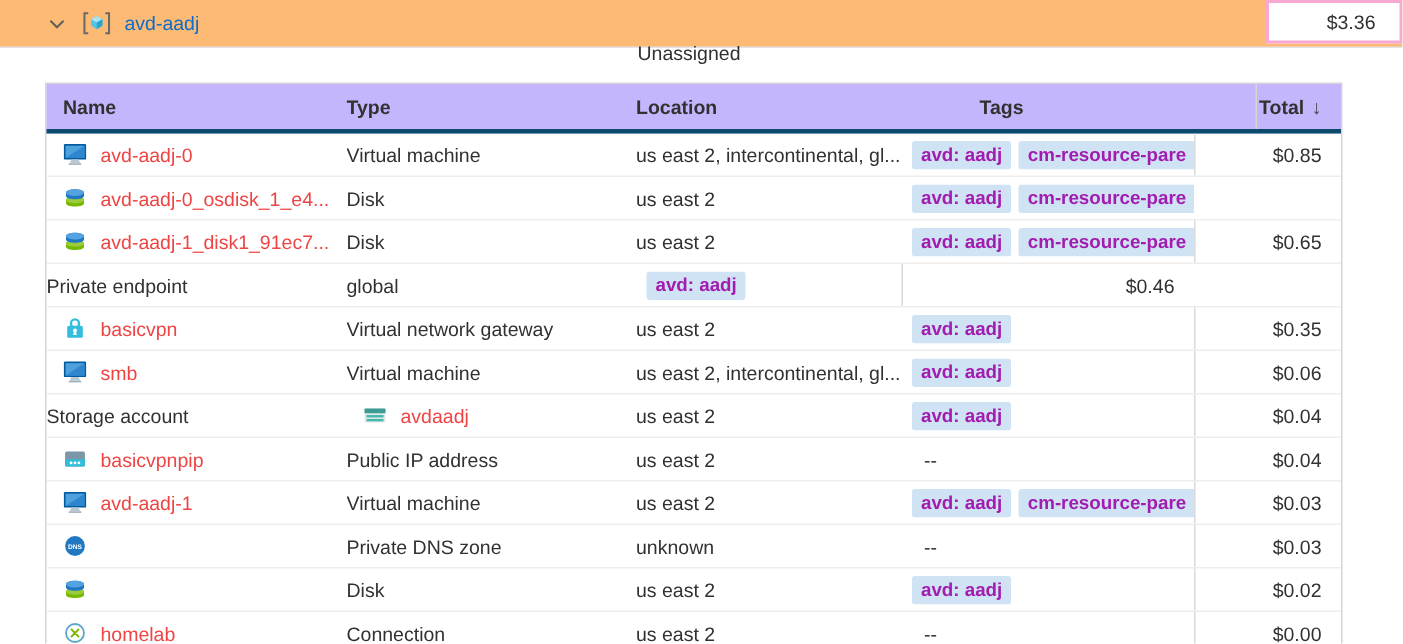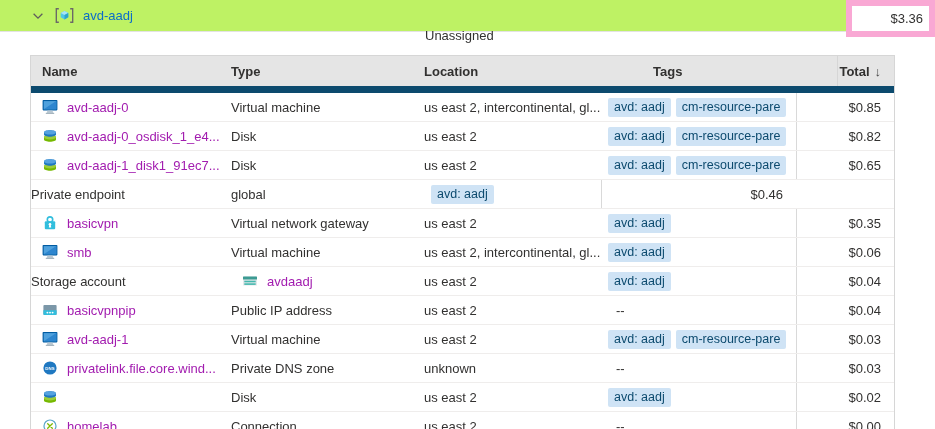--- a/index.html
+++ b/index.html
@@ -4,61 +4,61 @@
 <style>
   html,body{margin:0;padding:0;}
   body{
     width:935px;height:429px;background:#ffffff;position:relative;
     font-family:"Liberation Sans","DejaVu Sans",sans-serif;
     font-size:13px;color:#323130;overflow:hidden;
   }
   
   .group-row{
     position:relative;height:31px;display:flex;align-items:center;
-    border-bottom:1px solid #e3e3e3;background:#bef264;padding-left:31px;
+    border-bottom:1px solid #e3e3e3;background:#fdba74;padding-left:31px;
   }
   .chev{width:14px;height:14px;display:inline-flex;margin-right:9px;cursor:pointer;}
   .rg-ic{width:21px;height:17px;display:inline-flex;margin-right:8px;}
   .g-name{color:#0b6dc9;text-decoration:none;cursor:pointer;}
   .g-assign{position:absolute;left:425px;color:#323130;margin-top:40px;}
   .g-total{
     position:absolute;right:0;top:0;width:71px;height:25px;
-    border:6px solid #f9a8d4;display:flex;align-items:center;
-    justify-content:flex-end;padding-right:6px;background:#fff;
+    border:2px solid #f9a8d4;display:flex;align-items:center;
+    justify-content:flex-end;padding-right:16px;background:#fff;
   }
   
   .tbl{
     position:absolute;left:30px;top:55px;width:863px;
     border:1px solid #d6d6d6;background:#fff;
   }
   .thead,.tr{
     display:grid;
     grid-template-columns:200px 193px 177px 195px 98px;
     align-items:center;
   }
   .thead{
-    height:30px;background:#e5e5e5;border-bottom:7px solid #0c4a6e;
+    height:30px;background:#c4b5fd;border-bottom:3px solid #0c4a6e;
     font-weight:bold;
   }
   .tr{height:28px;border-bottom:1px solid #efedec;}
   .tr:last-child{border-bottom:none;}
   .th{white-space:nowrap;overflow:hidden;}
   .th-name{padding-left:11px;}
   .th-tags{padding-left:8px;margin-left:44px;}
   .th-total{justify-self:stretch;text-align:right;padding-right:13px;height:100%;
     display:flex;align-items:center;justify-content:flex-end;border-left:1px solid #d6d6d6;margin-left:41px;}
   .sort{margin-left:5px;font-weight:normal;color:#444;}
   .td{white-space:nowrap;overflow:hidden;}
   .td-name{padding-left:11px;display:flex;align-items:center;gap:9px;}
   .ric{width:16px;height:16px;flex:0 0 16px;display:inline-flex;}
-  .rname{color:#a21caf;text-decoration:none;cursor:pointer;overflow:hidden;white-space:nowrap;}
+  .rname{color:#ef4444;text-decoration:none;cursor:pointer;overflow:hidden;white-space:nowrap;}
   .td-tags{padding-left:7px;display:flex;align-items:center;gap:5px;}
   .chip{
-    background:#cfe3f5;color:#0c4a6e;padding:2px 6px 3px 6px;border-radius:2px;
-    font-size:12.5px;white-space:nowrap;overflow:hidden;max-width:118px;flex:0 0 auto;
+    background:#cfe3f5;color:#a21caf;padding:2px 6px 3px 6px;border-radius:2px;
+    font-size:12.5px;white-space:nowrap;overflow:hidden;max-width:118px;flex:0 0 auto;font-weight:bold;
   }
   .no-tags{color:#323130;padding-left:8px;}
   .td-total{
     text-align:right;padding-right:13px;height:100%;display:flex;
     align-items:center;justify-content:flex-end;border-left:1px solid #d9d9d9;
   }
   svg{display:block;width:100%;height:100%;}
 </style>
 </head>
 <body>
@@ -129,21 +129,20 @@
             </svg>
           </span>
           <a class="rname">avd-aadj-0_osdisk_1_e4...</a>
         </div>
         <div class="td">Disk</div>
         <div class="td">us east 2</div>
         <div class="td td-tags">
           <span class="chip">avd: aadj</span>
           <span class="chip">cm-resource-pare</span>
         </div>
-        <div class="td td-total">$0.82</div>
       </div>
       <div class="tr">
         <div class="td td-name">
           <span class="ric">
             <svg viewBox="0 0 16 16">
               <path d="M2 9.3c0-1.3 2.7-2.2 6-2.2s6 .9 6 2.2v2.2c0 1.3-2.7 2.2-6 2.2s-6-.9-6-2.2z" fill="#76b900"></path>
               <ellipse cx="8" cy="9.3" rx="6" ry="2.2" fill="#9ccc3c"></ellipse>
               <path d="M2 4.4c0-1.3 2.7-2.2 6-2.2s6 .9 6 2.2v2.2c0 1.3-2.7 2.2-6 2.2S2 7.9 2 6.6z" fill="#1f78c1"></path>
               <ellipse cx="8" cy="4.4" rx="6" ry="2.2" fill="#55a2e0"></ellipse>
             </svg>
@@ -266,21 +265,20 @@
         <div class="td td-total">$0.03</div>
       </div>
       <div class="tr">
         <div class="td td-name">
           <span class="ric">
             <svg viewBox="0 0 16 16">
               <circle cx="8" cy="8" r="6.6" fill="#1f78c1"></circle>
               <text x="8" y="9.8" font-size="4.4" fill="#fff" text-anchor="middle" font-family="Liberation Sans, sans-serif" font-weight="bold">DNS</text>
             </svg>
           </span>
-          <a class="rname">privatelink.file.core.wind...</a>
         </div>
         <div class="td">Private DNS zone</div>
         <div class="td">unknown</div>
         <div class="td td-tags">
           <span class="no-tags">--</span>
         </div>
         <div class="td td-total">$0.03</div>
       </div>
       <div class="tr">
         <div class="td td-name">

